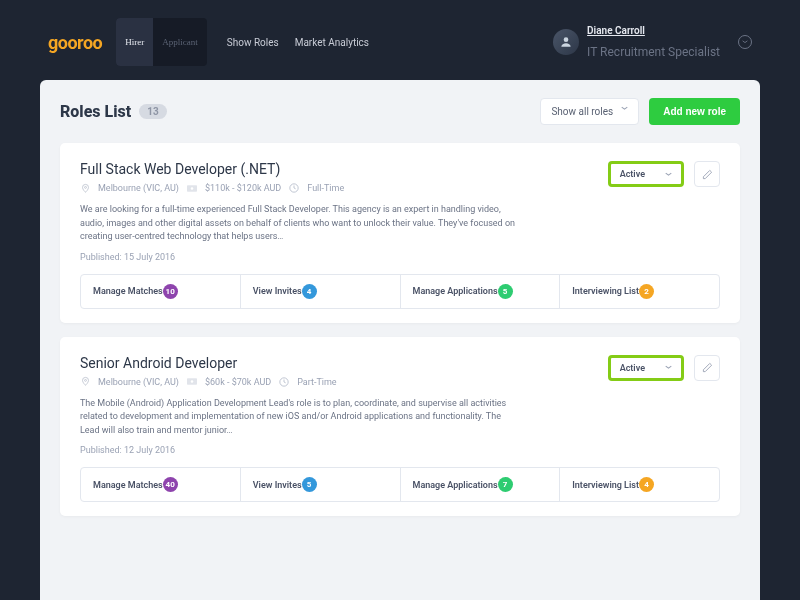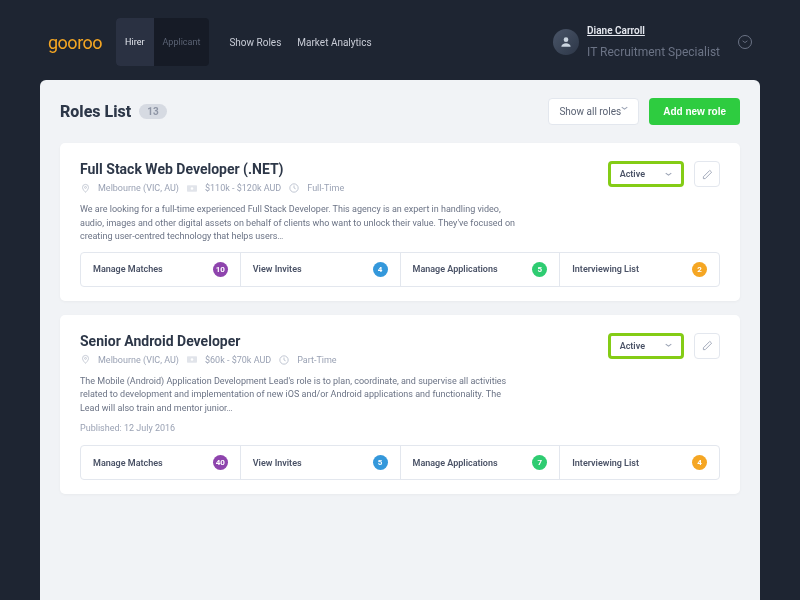--- a/index.html
+++ b/index.html
@@ -11,35 +11,36 @@
   overflow: hidden;
 }
 .topbar {
   display: flex;
   align-items: center;
   padding: 18px 48px 14px;
   gap: 14px;
 }
 .logo {
   font-size: 18px;
-  font-weight: 400;
+  font-weight: 700;
   color: #f5a623;
   letter-spacing: -0.5px;
 }
 .mode-toggle {
   display: flex;
   background: #161b26;
   border-radius: 4px;
   overflow: hidden;
   font-size: 9px;
 }
 .mode-toggle span {
   padding: 19px 9px;
   color: #5a6273;
   cursor: pointer;
+  font-family: Liberation Serif, serif;
 }
 .mode-toggle span.active {
   background: #2a3142;
   color: #e5e8ef;
 }
 .nav { display: flex; gap: 16px; margin-left: 6px; }
 .nav-link {
   color: #c8ccd6;
   font-size: 10px;
   cursor: pointer;
@@ -106,20 +107,21 @@
 }
 .filter-btn {
   margin-left: auto;
   background: #fff;
   border: 1px solid #e3e7ee;
   border-radius: 4px;
   padding: 7px 10px;
   font-size: 10px;
   color: #5a6273;
   display: flex;
+  gap: 8px;
   cursor: pointer;
 }
 .add-btn {
   background: #2ecc40;
   color: #fff;
   border: none;
   border-radius: 4px;
   padding: 8px 14px;
   font-size: 10px;
   font-weight: 700;
@@ -134,21 +136,21 @@
   box-shadow: 0 1px 3px rgba(0,0,0,0.04);
 }
 .card-head {
   display: flex;
   align-items: flex-start;
   gap: 10px;
 }
 .card-main { flex: 1; }
 .role-title {
   font-size: 14px;
-  font-weight: 700;
+  font-weight: 400;
   color: #2d3748;
   margin-bottom: 6px;
 }
 .meta {
   display: flex;
   align-items: center;
   gap: 8px;
   font-size: 9px;
   color: #9aa2b4;
   margin-bottom: 10px;
@@ -200,21 +202,20 @@
 .actions {
   display: flex;
   border: 1px solid #e3e7ee;
   border-radius: 4px;
   overflow: hidden;
 }
 .action {
   flex: 1;
   display: flex;
   align-items: center;
-  justify-content: space-between;
   padding: 9px 12px;
   font-size: 9px;
   font-weight: 600;
   color: #4a5266;
   border-right: 1px solid #e3e7ee;
   cursor: pointer;
 }
 .action:last-child { border-right: none; }
 .action-badge {
   width: 15px;
@@ -310,20 +311,21 @@
               <path d="M1 1l4 3 4-3"></path>
             </svg>
       </div>
       <div class="edit-btn">
         <svg width="11" height="11" viewBox="0 0 24 24" fill="none" stroke="#9aa2b4" stroke-width="2">
               <path d="M17 3l4 4L7 21H3v-4L17 3z"></path>
             </svg>
       </div>
     </div>
     <div class="desc">We are looking for a full-time experienced Full Stack Developer. This agency is an expert in handling video, audio, images and other digital assets on behalf of clients who want to unlock their value. They've focused on creating user-centred technology that helps users…</div>
+    <div class="published">Published: 15 July 2016</div>
     <div class="actions">
       <div class="action">
           <span>Manage Matches</span>
           <span class="action-badge" style="background:#8e44ad">10</span>
         </div>
           <div class="action">
           <span>View Invites</span>
           <span class="action-badge" style="background:#3498db">4</span>
         </div>
           <div class="action">

